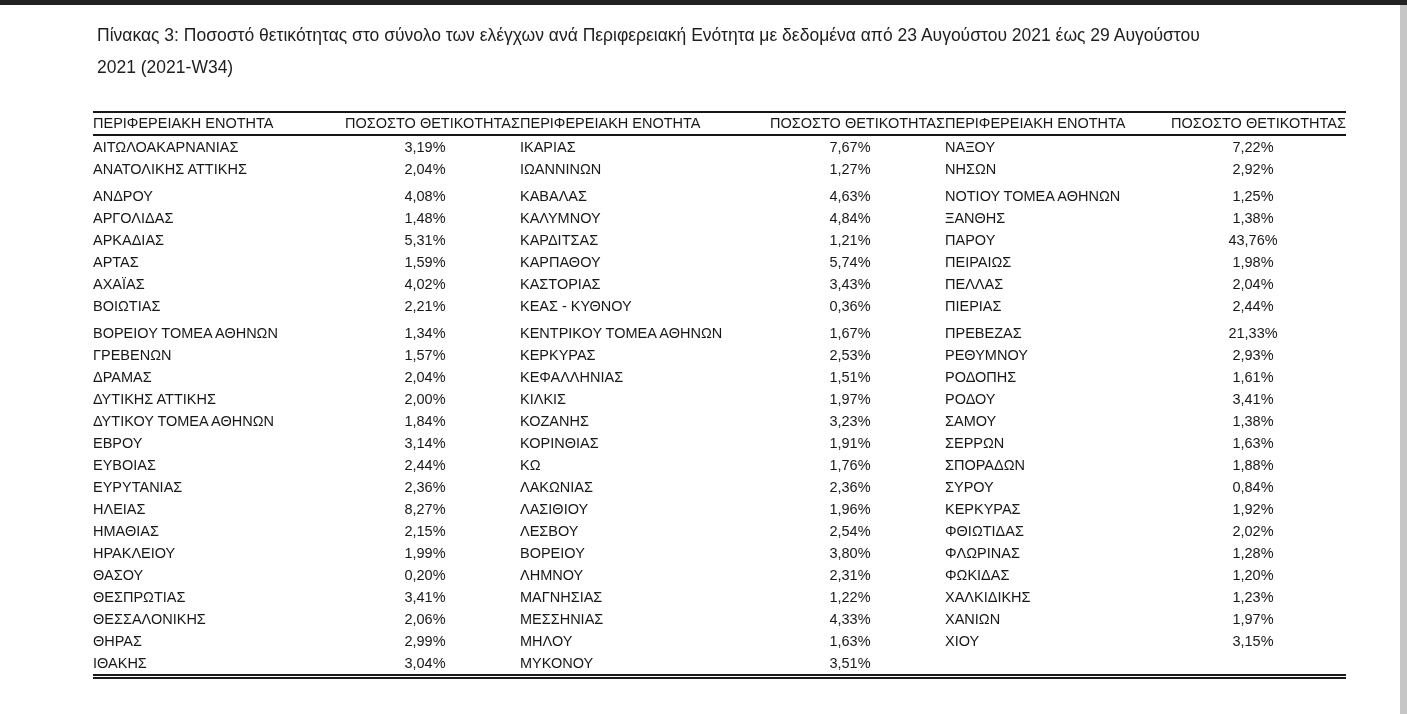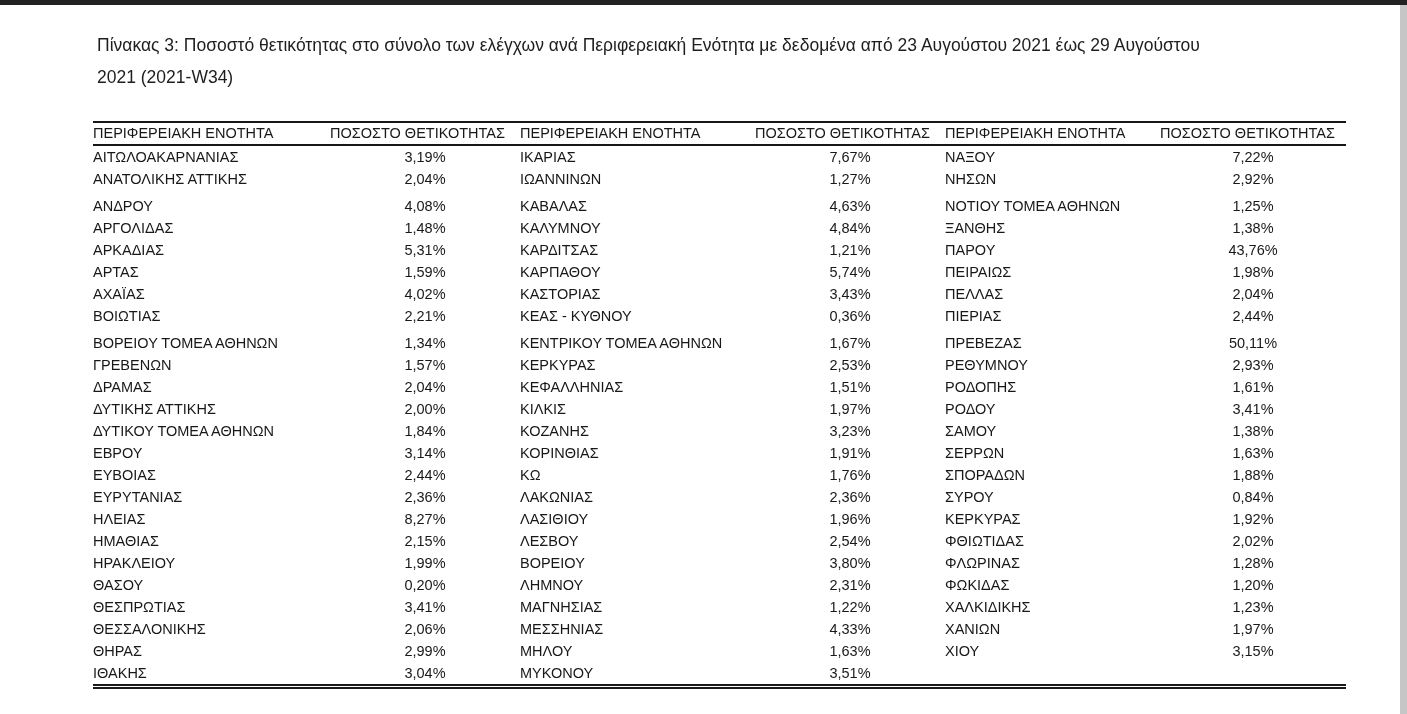--- a/index.html
+++ b/index.html
@@ -22,21 +22,21 @@
     background: #222222;
   }
   .scroll-strip {
     position: absolute;
     top: 5px; right: 0;
     width: 7px; height: 709px;
     background: #c6c6c6;
   }
   .doc {
     position: absolute;
-    top: 10px; left: 0;
+    top: 0; left: 0;
     padding: 19px 0 6px 93px;
   }
   .caption {
     margin-left: 4px;
     width: 1253px;
     font-size: 17.5px;
     line-height: 32px;
     color: #1e1e1e;
   }
   .cap-line { display: block; }
@@ -66,21 +66,21 @@
   thead th {
     height: 21px;
     border-top: 2px solid #161616;
     border-bottom: 2px solid #161616;
   }
   th.name, td.name {
     text-align: left;
     padding-left: 4px;
   }
   th.rate {
-    text-align: left;
+    text-align: right;
   }
   tbody td {
     height: 22px;
   }
   td.val {
     text-align: center;
     padding-right: 44px;
   }
   tr.group-start td {
     padding-top: 5px;
@@ -184,21 +184,21 @@
           <td class="val">0,36%</td>
           <td class="name">ΠΙΕΡΙΑΣ</td>
           <td class="val">2,44%</td>
         </tr>
         <tr class="group-start">
           <td class="name">ΒΟΡΕΙΟΥ ΤΟΜΕΑ ΑΘΗΝΩΝ</td>
           <td class="val">1,34%</td>
           <td class="name">ΚΕΝΤΡΙΚΟΥ ΤΟΜΕΑ ΑΘΗΝΩΝ</td>
           <td class="val">1,67%</td>
           <td class="name">ΠΡΕΒΕΖΑΣ</td>
-          <td class="val">50,11%</td>
+          <td class="val">21,33%</td>
         </tr>
         <tr>
           <td class="name">ΓΡΕΒΕΝΩΝ</td>
           <td class="val">1,57%</td>
           <td class="name">ΚΕΡΚΥΡΑΣ</td>
           <td class="val">2,53%</td>
           <td class="name">ΡΕΘΥΜΝΟΥ</td>
           <td class="val">2,93%</td>
         </tr>
         <tr>

